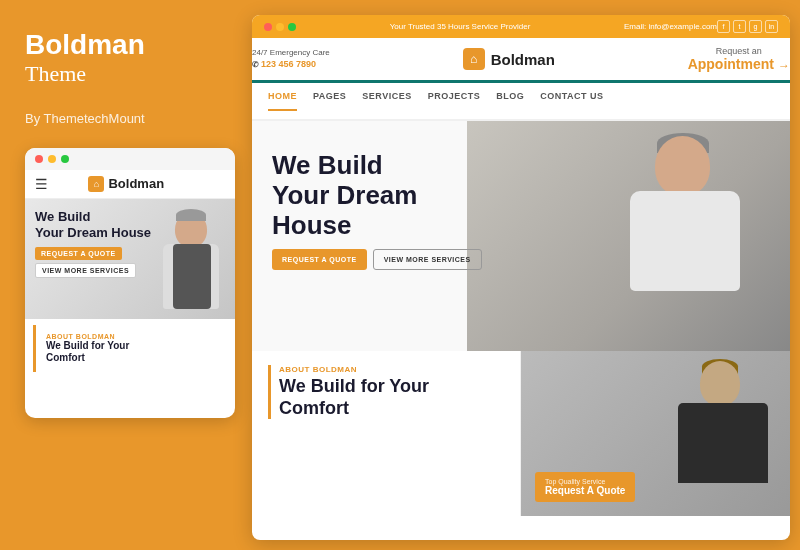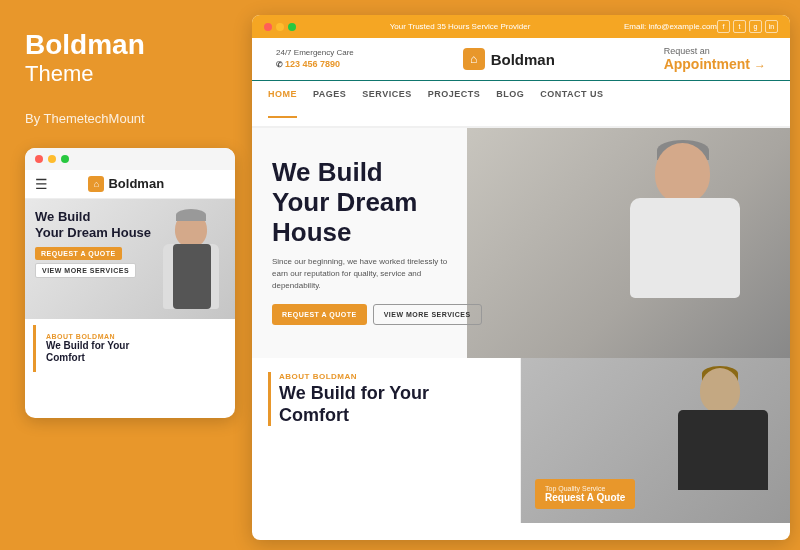--- a/index.html
+++ b/index.html
@@ -24,20 +24,21 @@
       font-size: 28px;
       font-weight: 900;
       color: #fff;
       line-height: 1.1;
     }
     .left-panel .brand-sub {
       font-size: 22px;
       font-weight: 400;
       color: #fff;
       margin-bottom: 6px;
+      font-family: Liberation Serif, serif;
     }
     .left-panel .by-text {
       font-size: 13px;
       color: rgba(255,255,255,0.85);
       margin-bottom: 22px;
       margin-top: 24px;
     }
 
     
     .mobile-mockup {
@@ -206,25 +207,25 @@
       width: 13px; height: 13px;
       border: 1px solid rgba(255,255,255,0.6);
       border-radius: 2px;
       display: flex; align-items: center; justify-content: center;
       font-size: 7px; color: #fff;
     }
 
     
     .desktop-header {
       background: #fff;
-      padding: 8px 24px;
+      padding: 8px 0;
       display: flex;
       align-items: center;
       justify-content: space-between;
-      border-bottom: 1px solid #0f766e;
+      border-bottom: 3px solid #0f766e;
     }
     .desktop-emergency {
       font-size: 8px;
       color: #555;
       line-height: 1.4;
     }
     .desktop-emergency .phone {
       color: #e8972b;
       font-weight: 700;
       font-size: 9px;
@@ -238,21 +239,21 @@
       color: #222;
     }
     .desktop-logo-icon {
       width: 22px; height: 22px;
       background: #e8972b;
       border-radius: 4px;
       display: flex; align-items: center; justify-content: center;
       color: #fff; font-size: 12px;
     }
     .desktop-appointment {
-      text-align: left;
+      text-align: center;
     }
     .desktop-appt-label {
       font-size: 9px;
       color: #666;
     }
     .desktop-appt-main {
       font-size: 14px;
       font-weight: 700;
       color: #e8972b;
     }
@@ -273,21 +274,21 @@
       font-size: 9px;
       font-weight: 600;
       color: #555;
       text-transform: uppercase;
       letter-spacing: 0.5px;
       cursor: pointer;
     }
     .nav-item.active {
       color: #e8972b;
       border-bottom: 2px solid #e8972b;
-      padding-bottom: 17px;
+      padding-bottom: 8px;
     }
 
     
     .desktop-hero {
       position: relative;
       height: 230px;
       overflow: hidden;
       background: linear-gradient(to right, #f9f9f9 45%, #d0cfc9 100%);
     }
     .desktop-hero-img {
@@ -569,21 +570,20 @@
         <div class="worker-head"></div>
         <div class="worker-overall"></div>
         <div class="worker-body"></div>
       </div>
     </div>
     <div class="desktop-hero-content">
       <div class="hero-title">
         <span>We Build</span><br>
         <span>Your Dream House</span>
       </div>
-      <div class="hero-subtitle">Since our beginning, we have worked tirelessly to earn our reputation for quality, service and dependability.</div>
       <div class="hero-btn-group">
         <button class="hero-btn hero-btn-orange">REQUEST A QUOTE</button>
         <button class="hero-btn hero-btn-outline">VIEW MORE SERVICES</button>
       </div>
     </div>
   </div>
 
   <div class="desktop-bottom">
     <div class="bottom-left">
       <div class="about-border">

